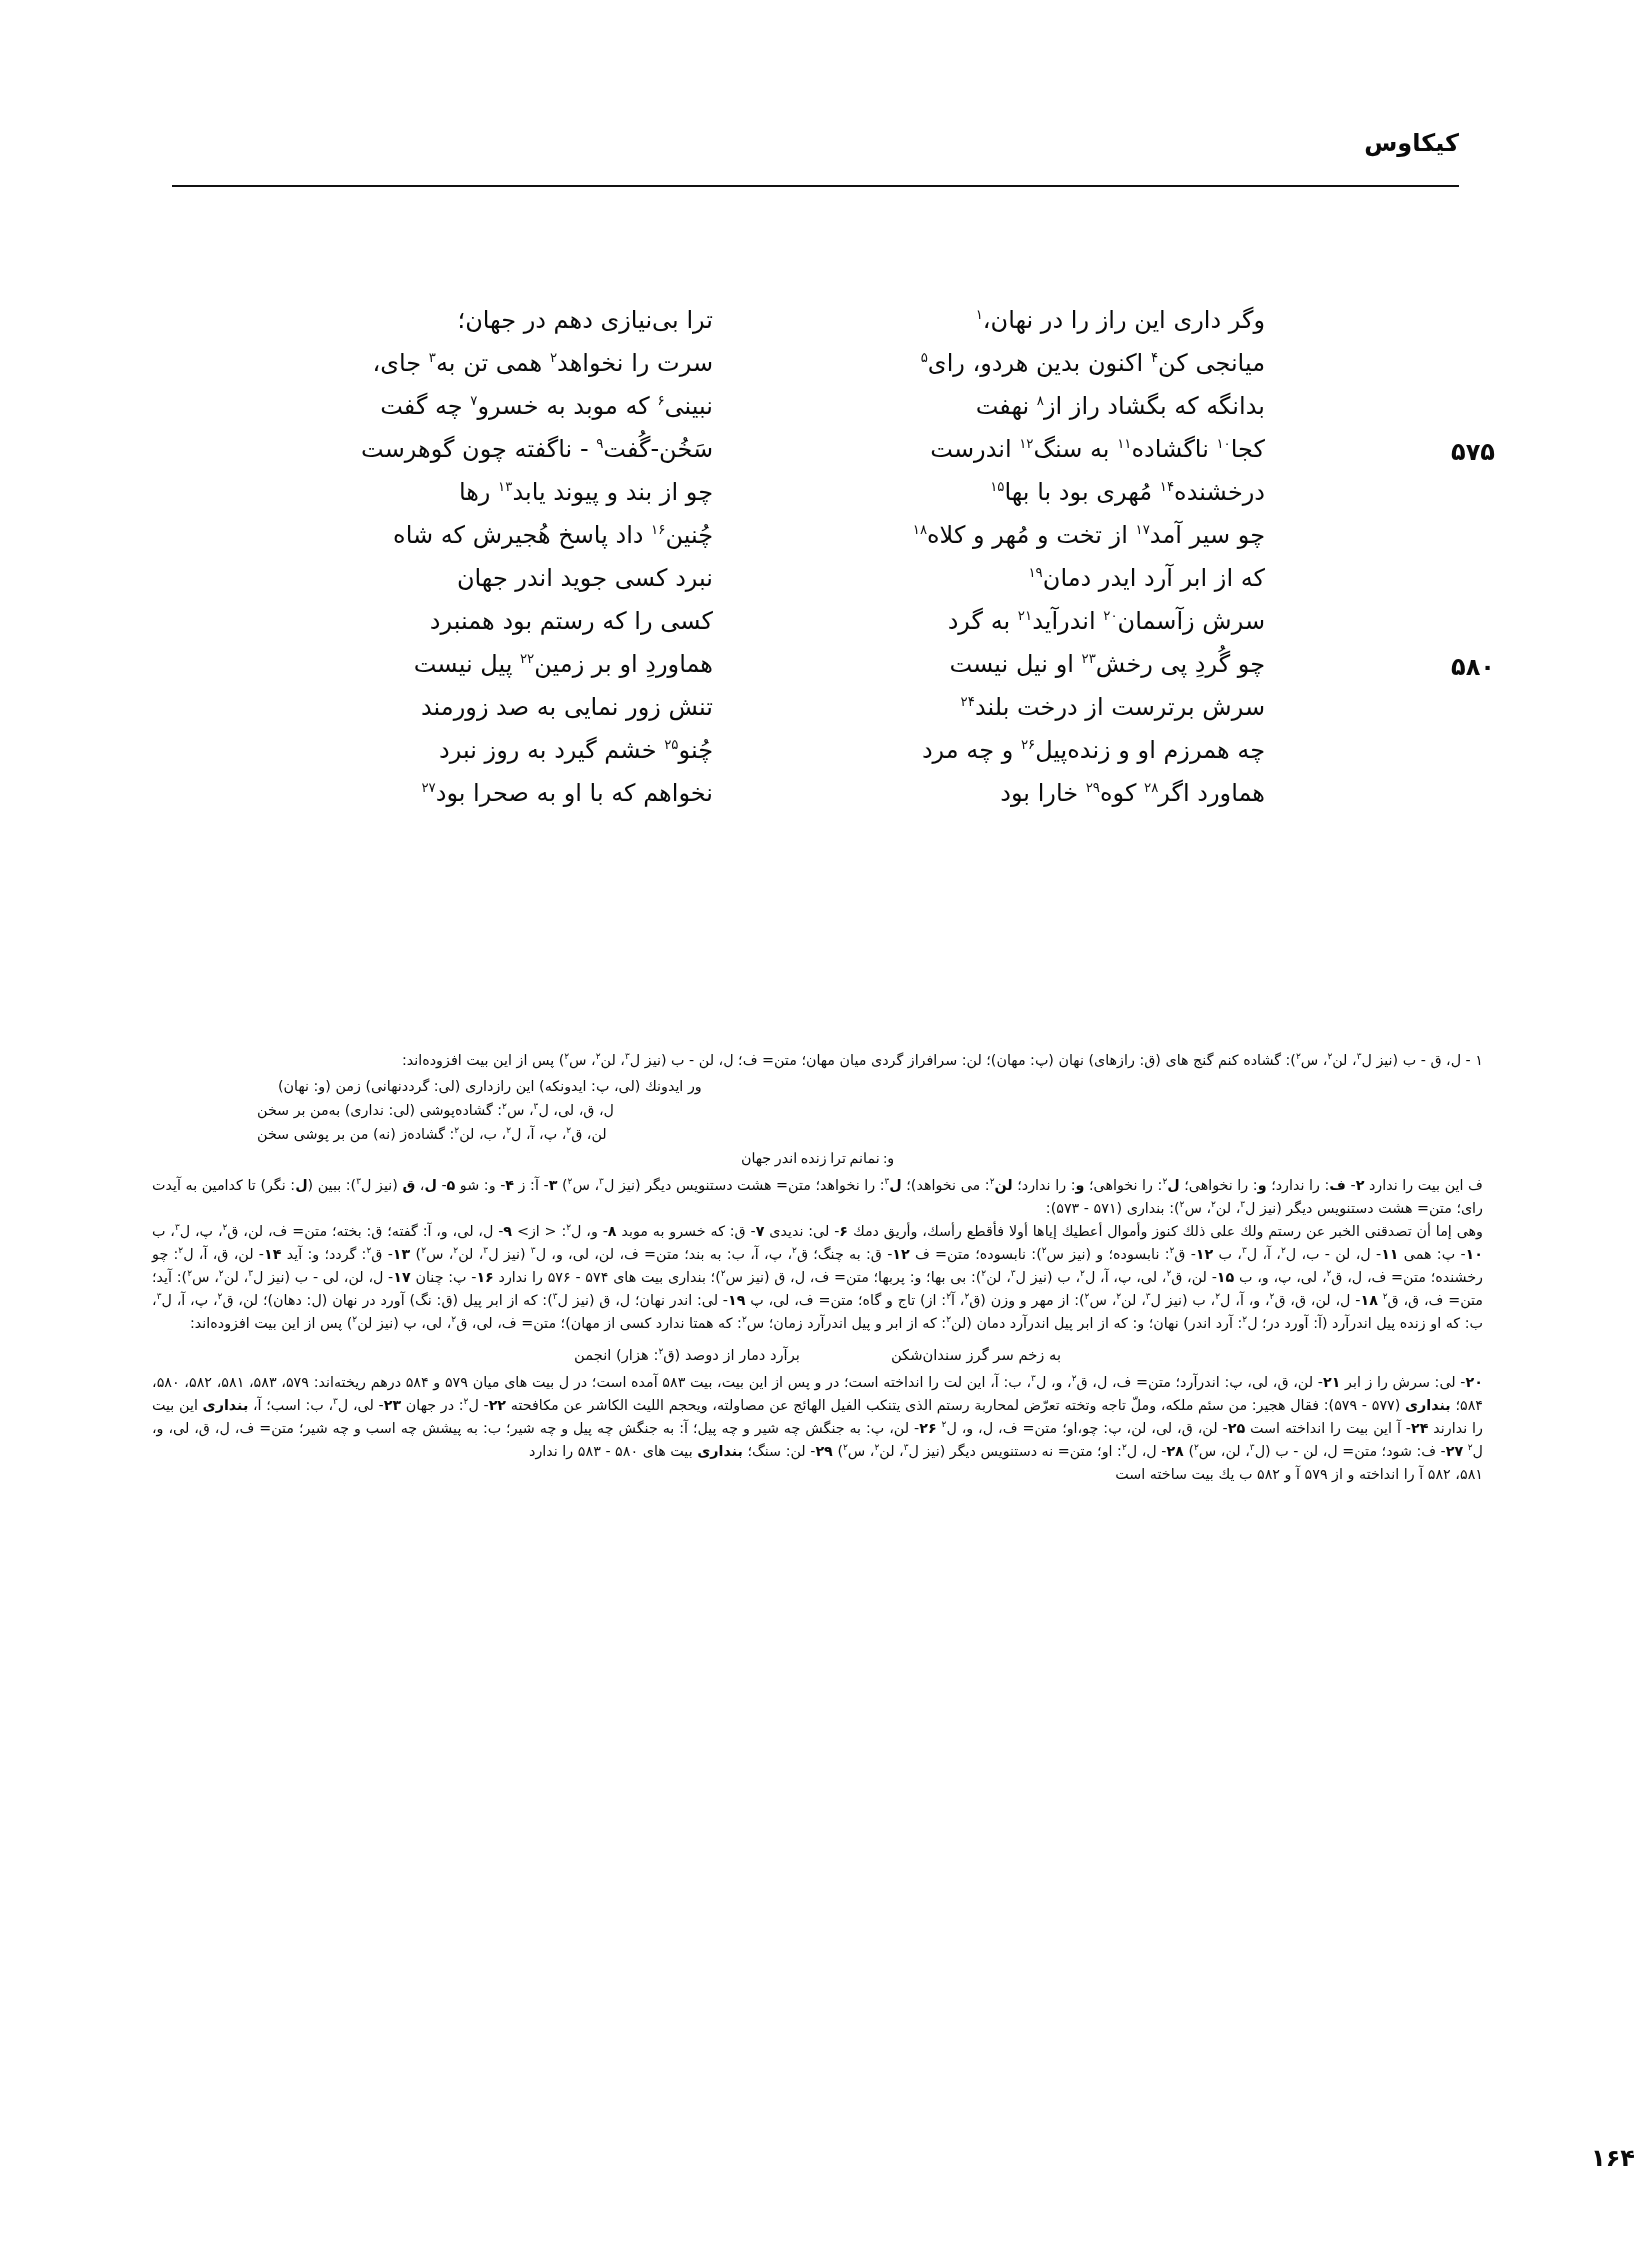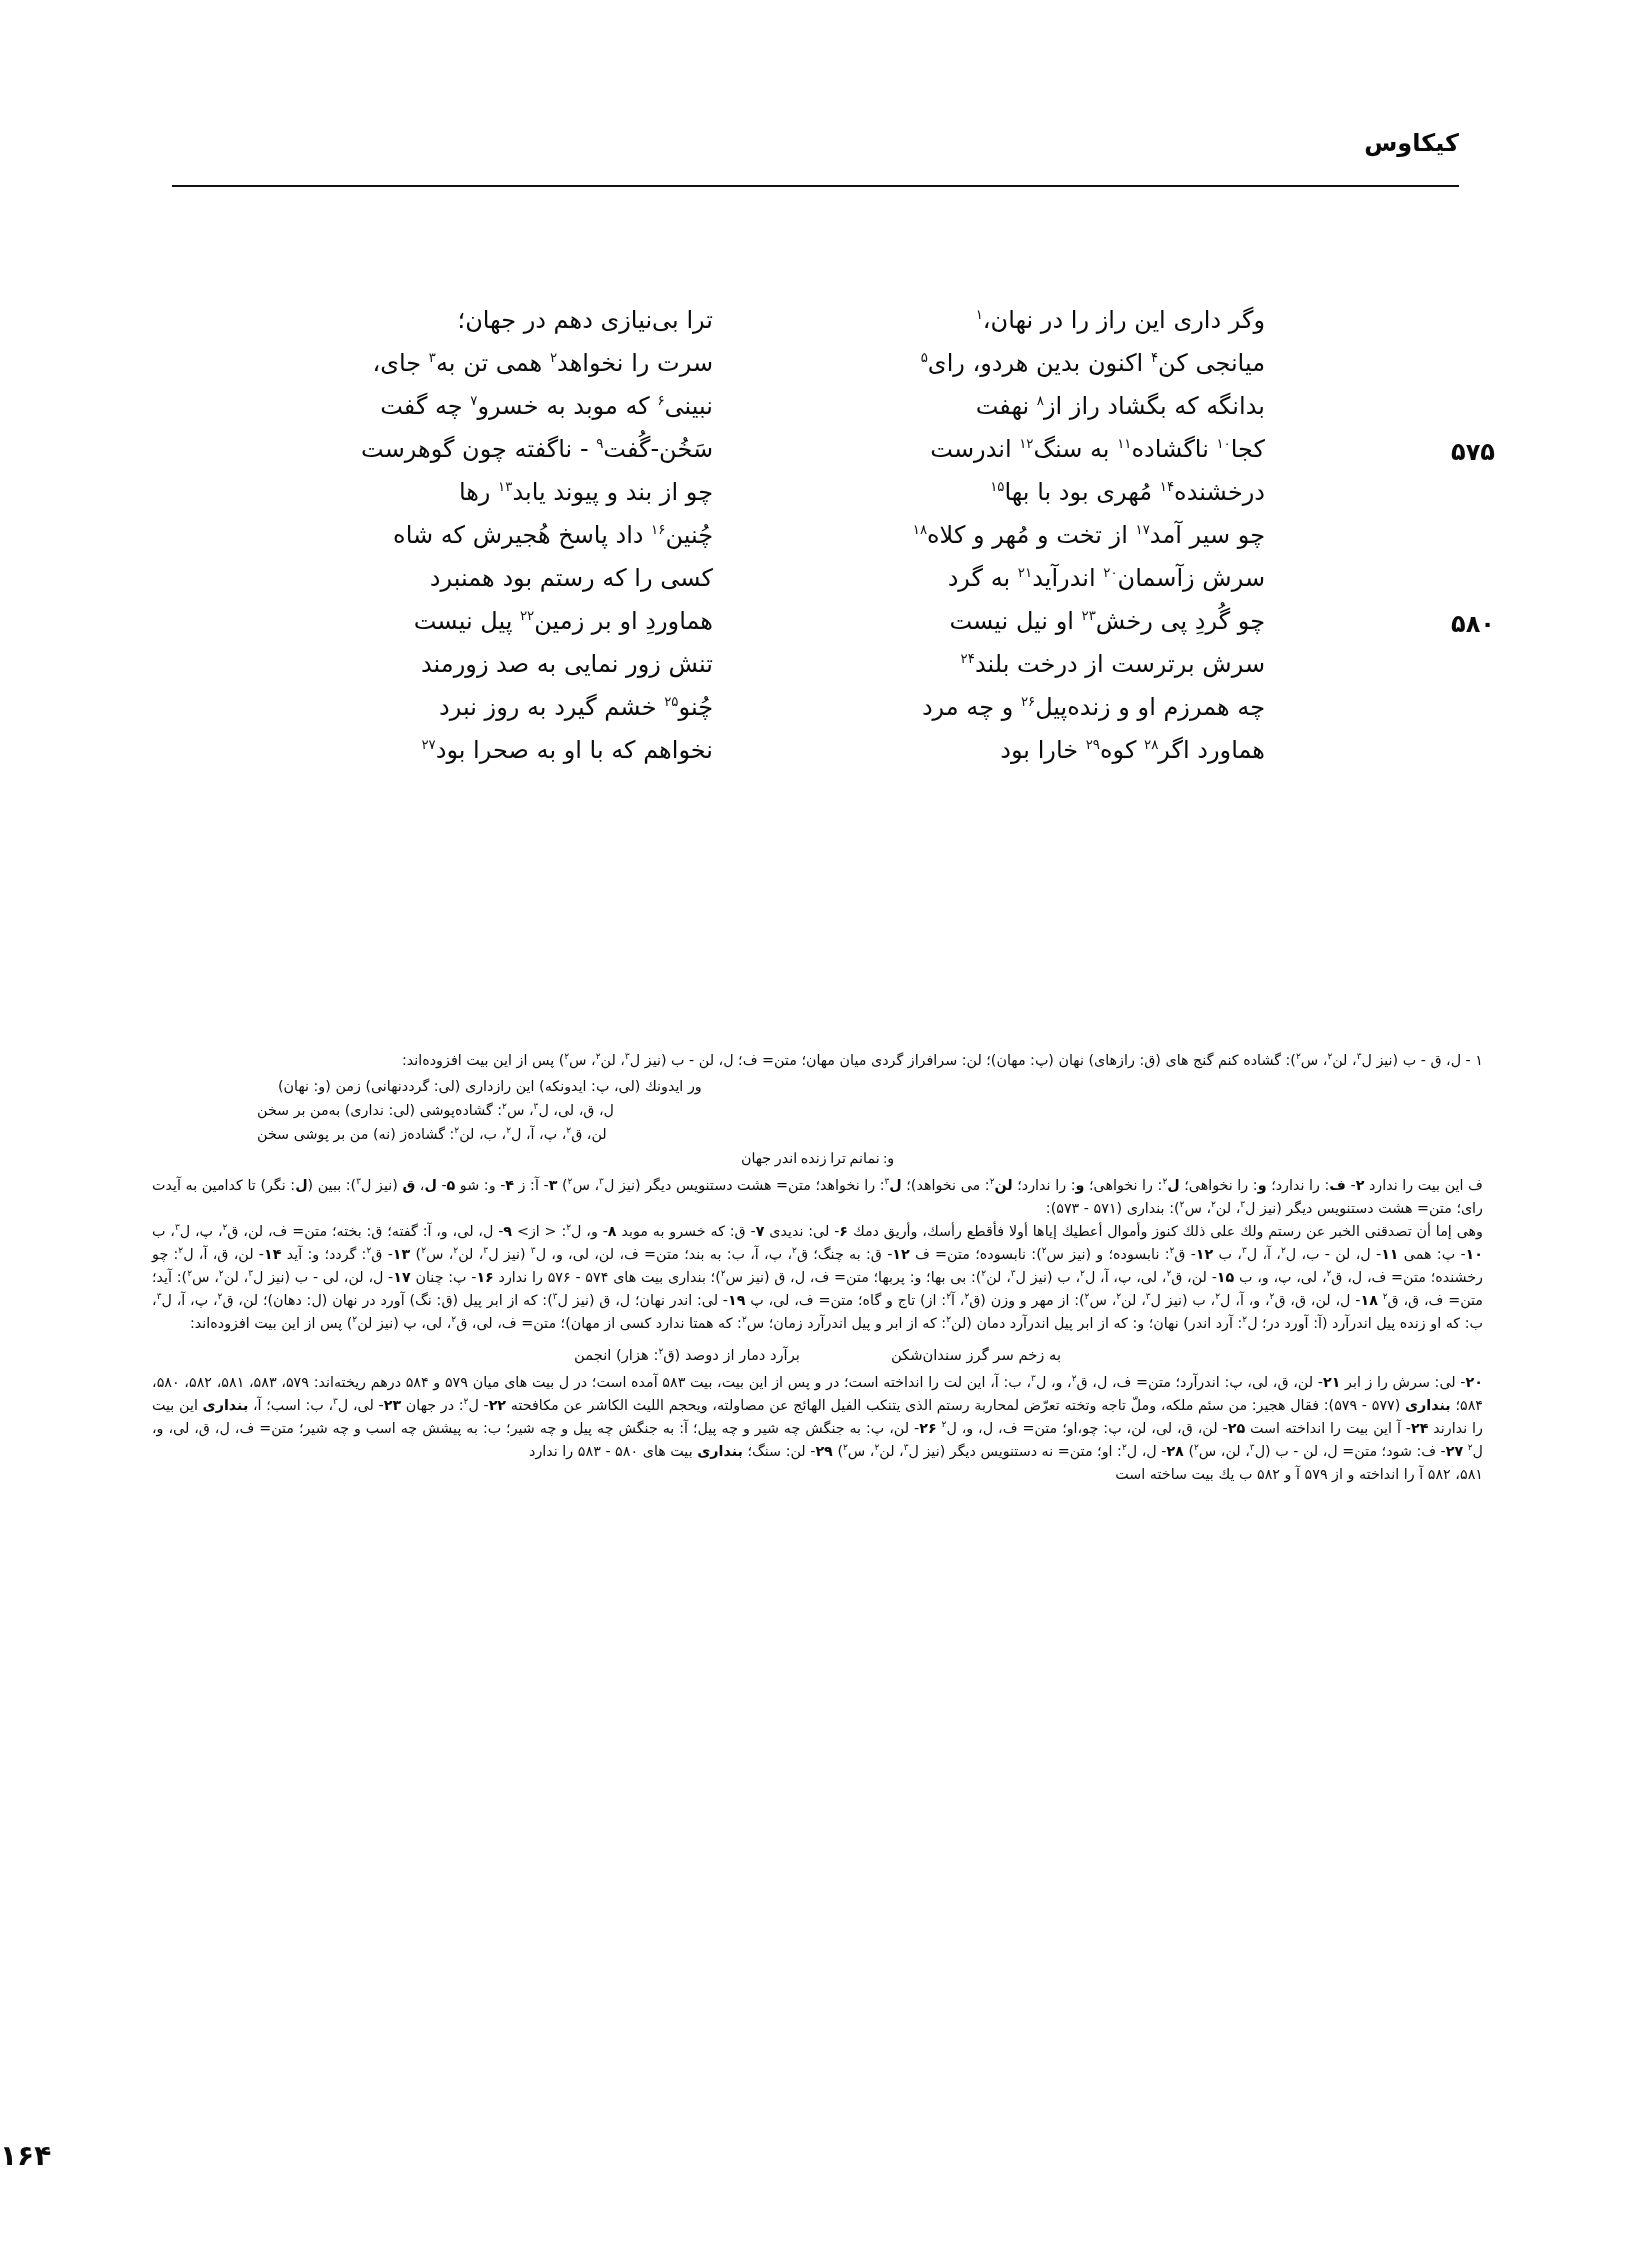--- a/index.html
+++ b/index.html
@@ -78,21 +78,21 @@
 
   .added-bayt {
     display:flex; justify-content:center; gap:91px;
     font-size:14.7px; margin:7px 0 4.2px 0;
   }
   .added-bayt span { white-space:nowrap; }
 
   
   .folio {
     position:absolute; bottom:89px; left:0; right:0;
-    text-align:left; font-size:28px; font-weight:bold;
+    text-align:right; font-size:24px; font-weight:bold;
   }
 </style>
 </head>
 <body>
 
 <div class="page">
 
   <div class="runhead">
     <div class="runhead-title">کیکاوس</div>
     <div class="runhead-rule"></div>
@@ -116,20 +116,24 @@
         <div class="mesra m1">سَخُن-گُفت<sup>۹</sup> - ناگفته چون گوهرست</div>
         <div class="mesra m2">کجا<sup>۱۰</sup> ناگشاده<sup>۱۱</sup> به سنگ<sup>۱۲</sup> اندرست</div>
       </div>
       <div class="bayt">
         <div class="mesra m1">چو از بند و پیوند یابد<sup>۱۳</sup> رها</div>
         <div class="mesra m2">درخشنده<sup>۱۴</sup> مُهری بود با بها<sup>۱۵</sup></div>
       </div>
       <div class="bayt">
         <div class="mesra m1">چُنین<sup>۱۶</sup> داد پاسخ هُجیرش که شاه</div>
         <div class="mesra m2">چو سیر آمد<sup>۱۷</sup> از تخت و مُهر و کلاه<sup>۱۸</sup></div>
+      </div>
+      <div class="bayt">
+        <div class="mesra m1">نبرد کسی جوید اندر جهان</div>
+        <div class="mesra m2">که از ابر آرد ایدر دمان<sup>۱۹</sup></div>
       </div>
       <div class="bayt">
         <div class="mesra m1">کسی را که رستم بود همنبرد</div>
         <div class="mesra m2">سرش زآسمان<sup>۲۰</sup> اندرآید<sup>۲۱</sup> به گرد</div>
       </div>
       <div class="bayt">
         <div class="num">۵۸۰</div>
         <div class="mesra m1">هماوردِ او بر زمین<sup>۲۲</sup> پیل نیست</div>
         <div class="mesra m2">چو گُردِ پی رخش<sup>۲۳</sup> او نیل نیست</div>
       </div>

